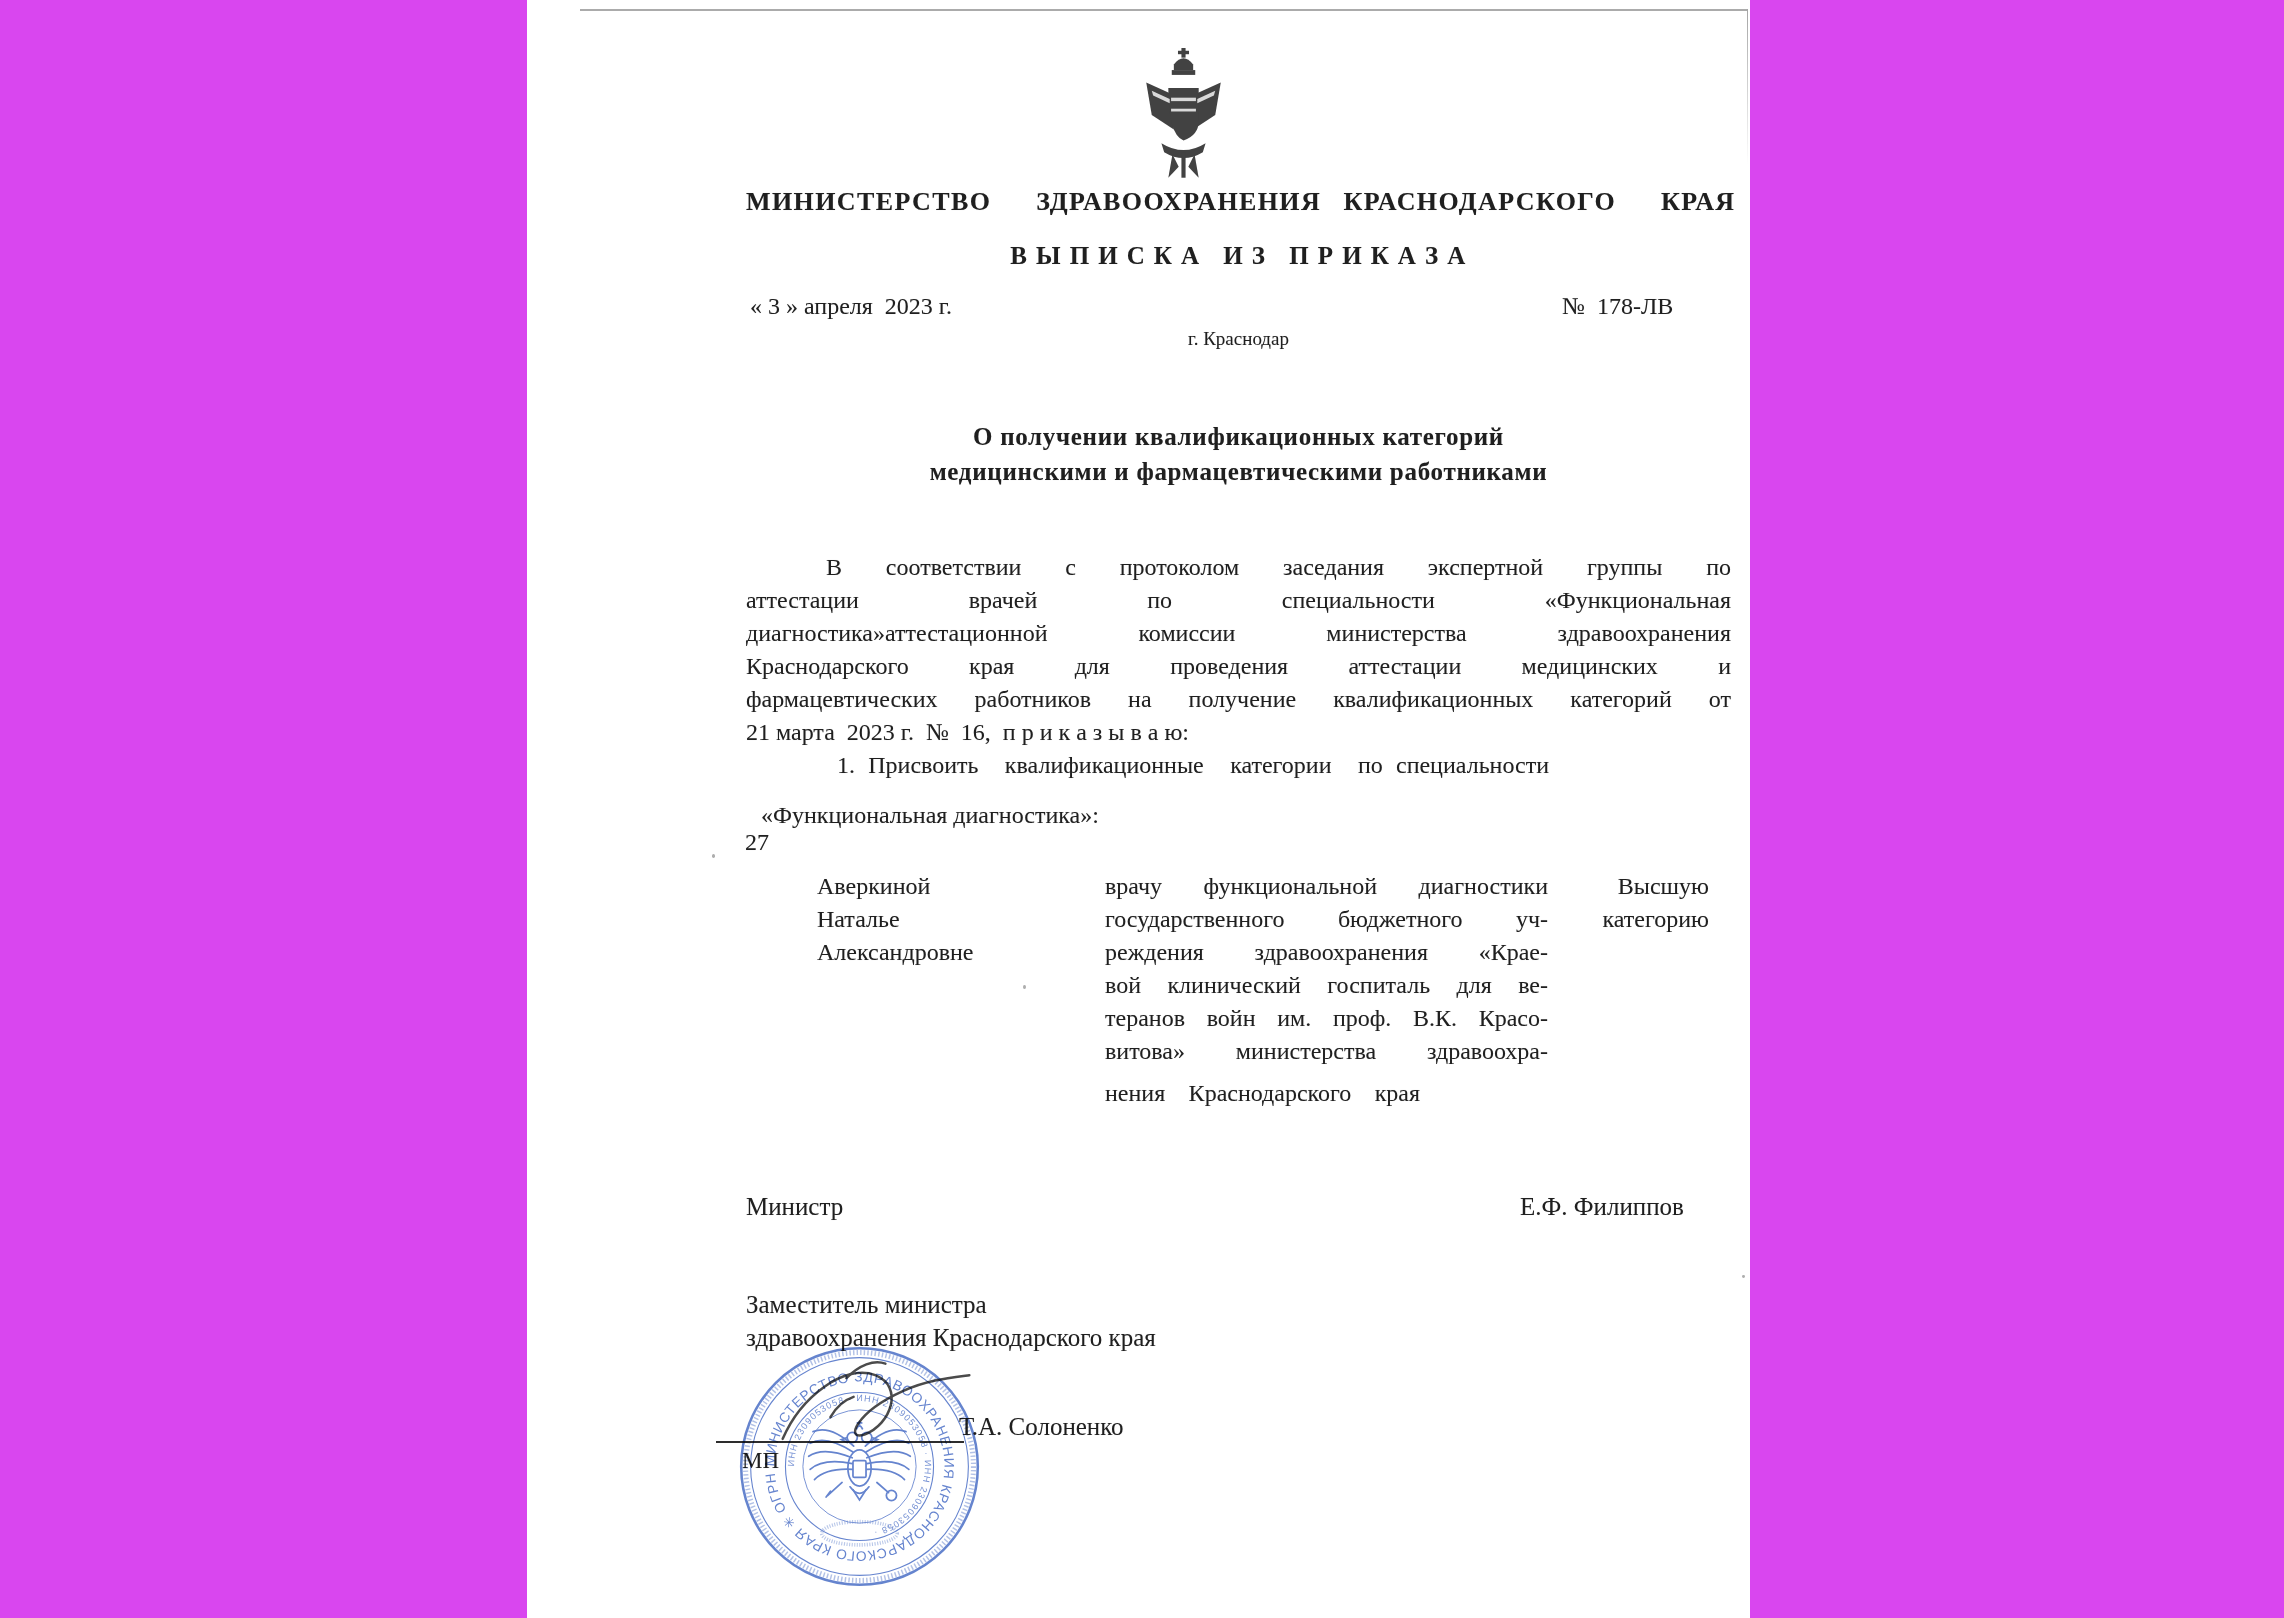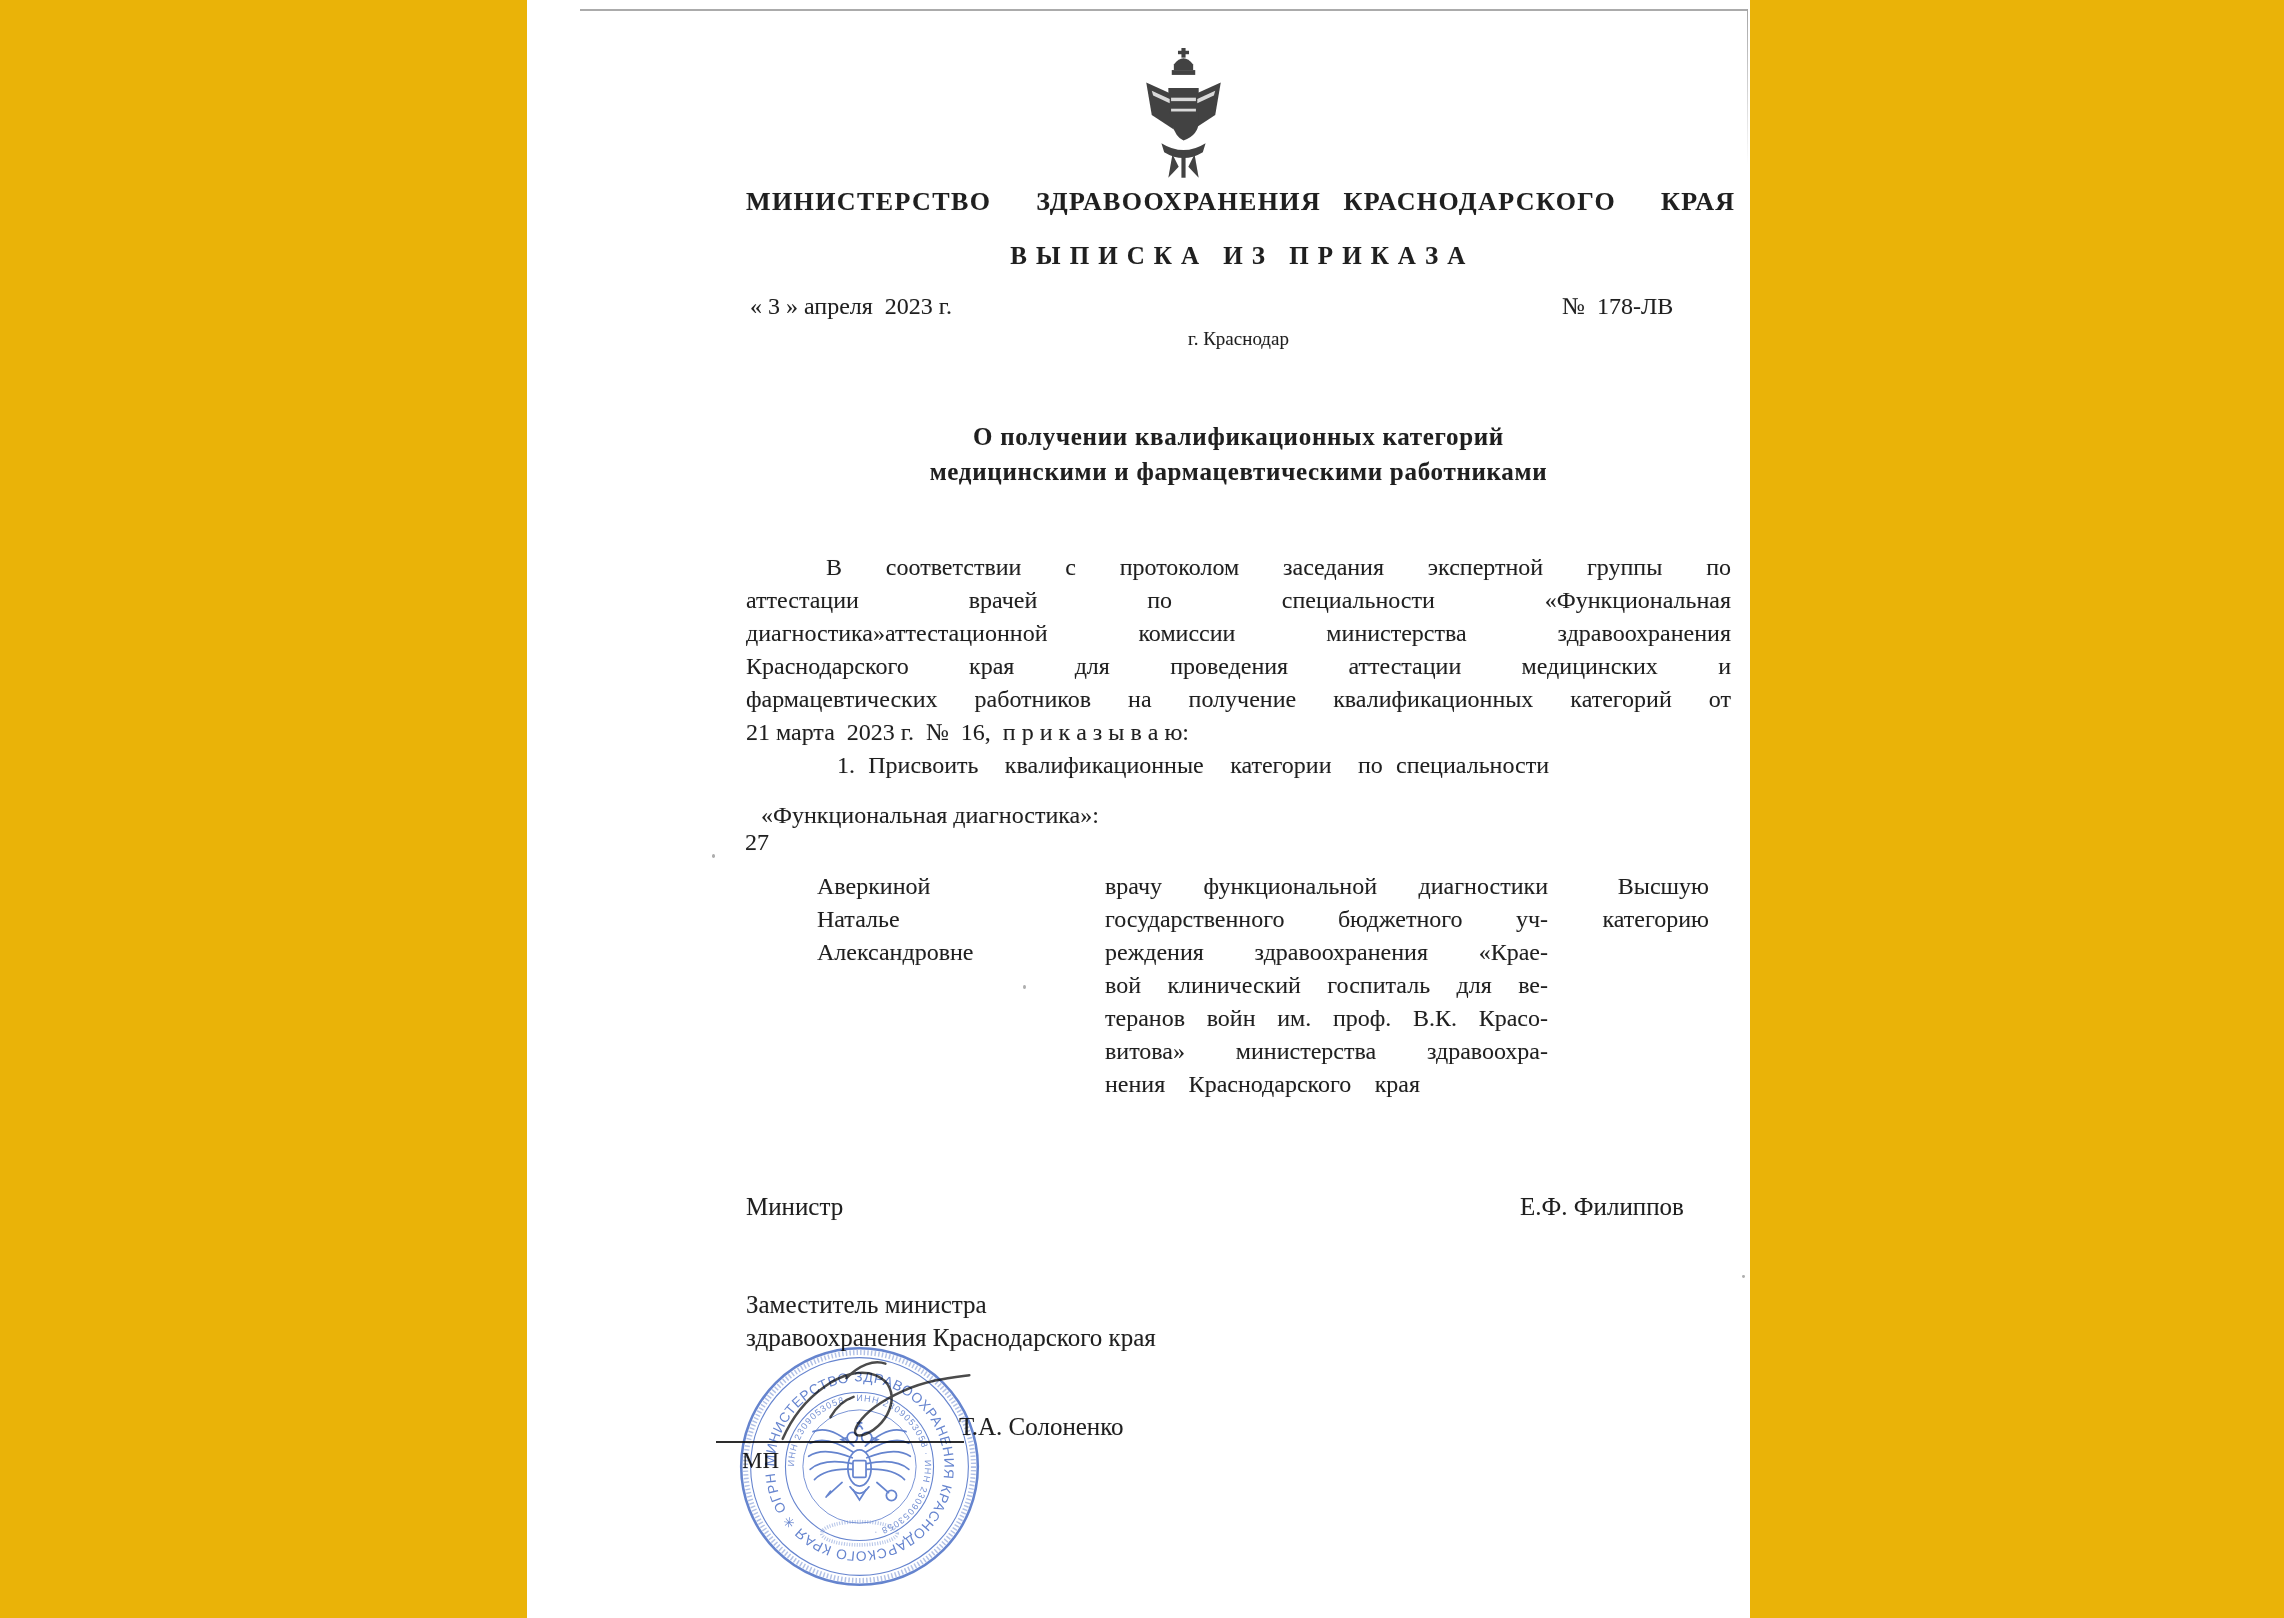--- a/index.html
+++ b/index.html
@@ -1,32 +1,32 @@
 <!DOCTYPE html>
 <html style="font-size:11.6px"><head>
 <meta charset="utf-8">
 <style>
   html,body{margin:0;padding:0;}
   body{background:#fbfaf4;font-family:"Liberation Serif","DejaVu Serif",serif;}
-  #canvas{position:relative;width:2284px;height:1618px;background:#eab308;overflow:hidden;}
+  #canvas{position:relative;width:2284px;height:1618px;background:#d946ef;overflow:hidden;}
   #sheet{position:absolute;left:527px;top:0;width:1223px;height:1618px;background:#ffffff;}
   .ink{color:#1f1f1f;text-shadow:0 0 0.7px rgba(40,40,40,.25);}
   .abs{position:absolute;}
   .edge-top{position:absolute;left:580px;top:9.4px;width:1168px;height:1.4px;background:#8f8f8f;opacity:.75;}
   .edge-right{position:absolute;left:1747px;top:9.4px;width:1.4px;height:156px;background:linear-gradient(#a5a5a5,rgba(170,170,170,0));}
   .center{text-align:center;}
   .b{font-weight:bold;}
   .pre{white-space:pre;}
   .line{line-height:33px;font-size:24px;}
   .just{display:flex;justify-content:space-between;}
   .ind110{padding-left:80px;}
   .ind125{padding-left:91px;}
   .ind21{padding-left:15px;margin-top:17px;}
   .ws10{word-spacing:7.2px;}
-  .ws24{word-spacing:17.4px;}
+  .ws24{word-spacing:17.4px;margin-top:9px;}
   .col{position:absolute;}
   .speck{position:absolute;background:#6b6b6b;border-radius:50%;opacity:.55;}
   #seal-svg{mix-blend-mode:multiply;opacity:.85;}
   #sig-svg{mix-blend-mode:multiply;}
   .sealtext{font-family:"Liberation Sans","DejaVu Sans",sans-serif;}
 </style>
 </head>
 <body>
 
 <div id="canvas">

